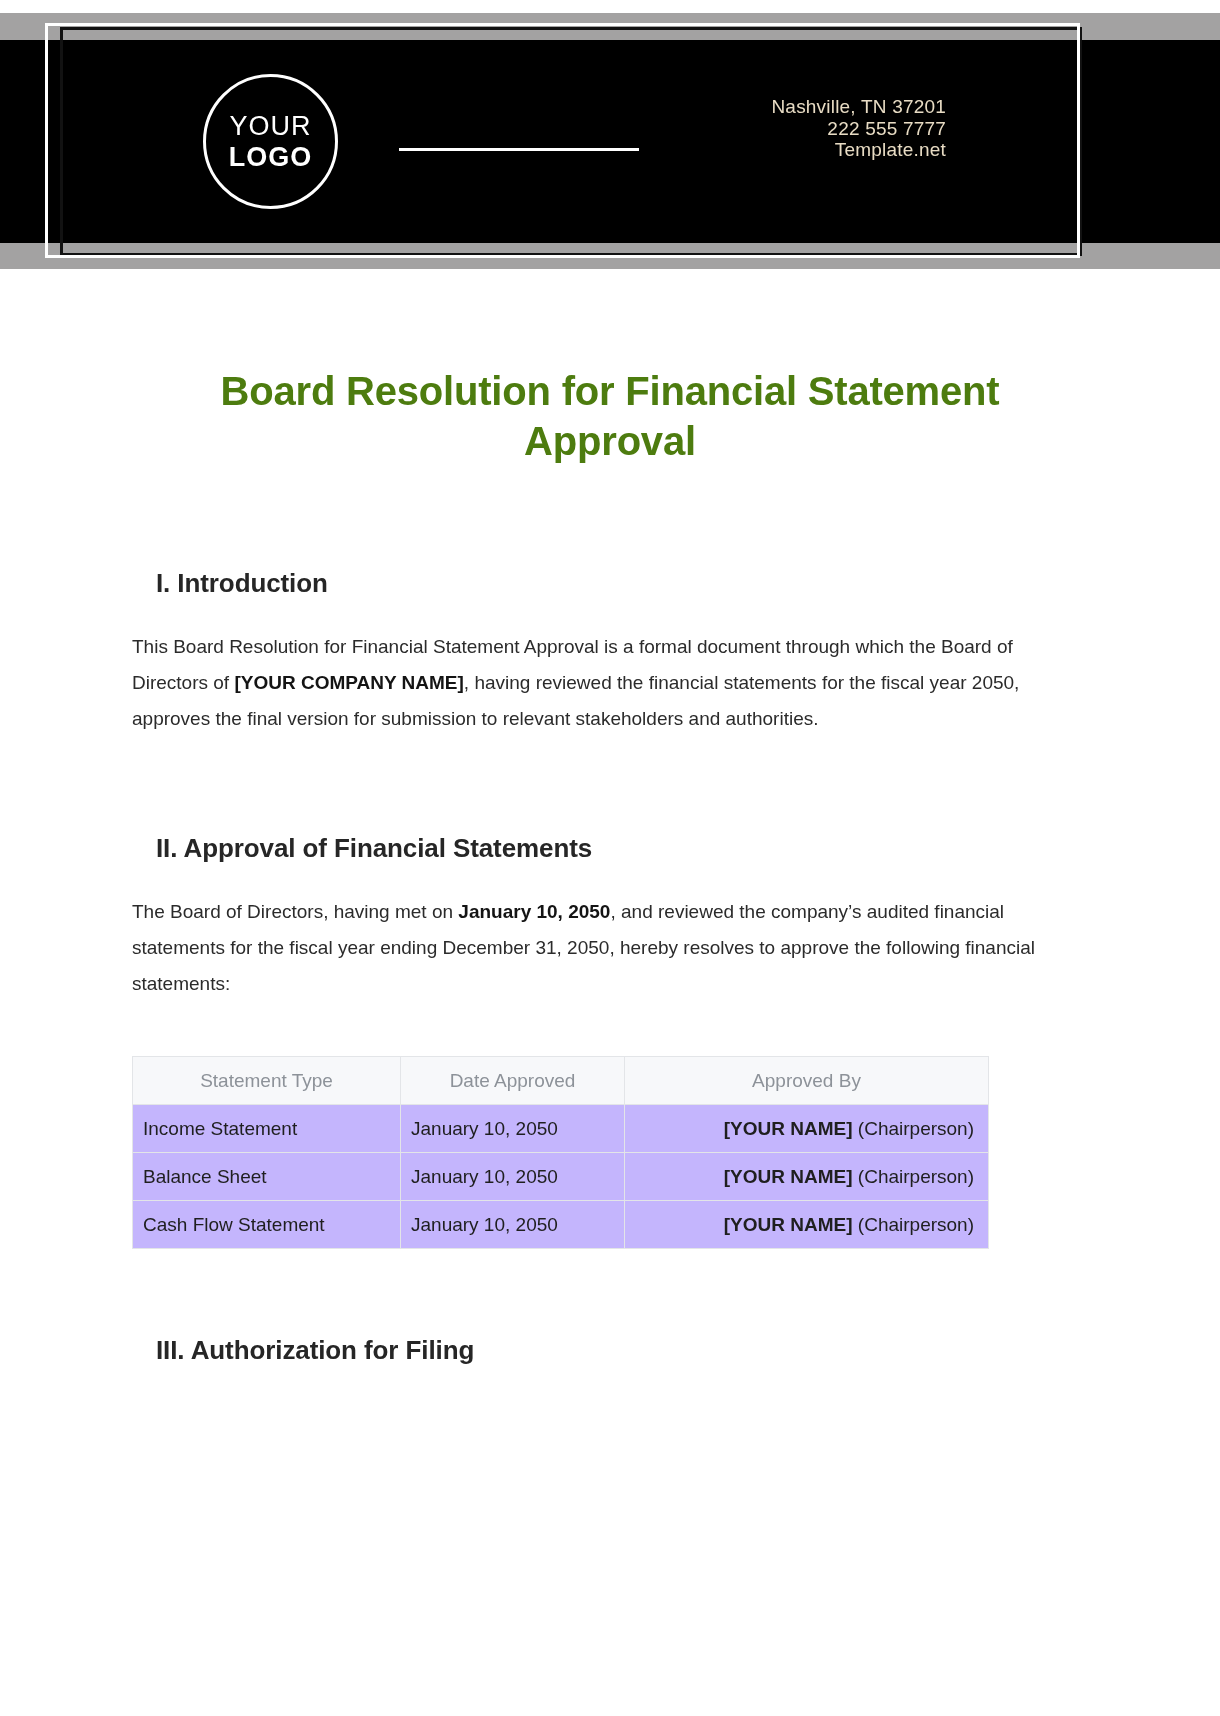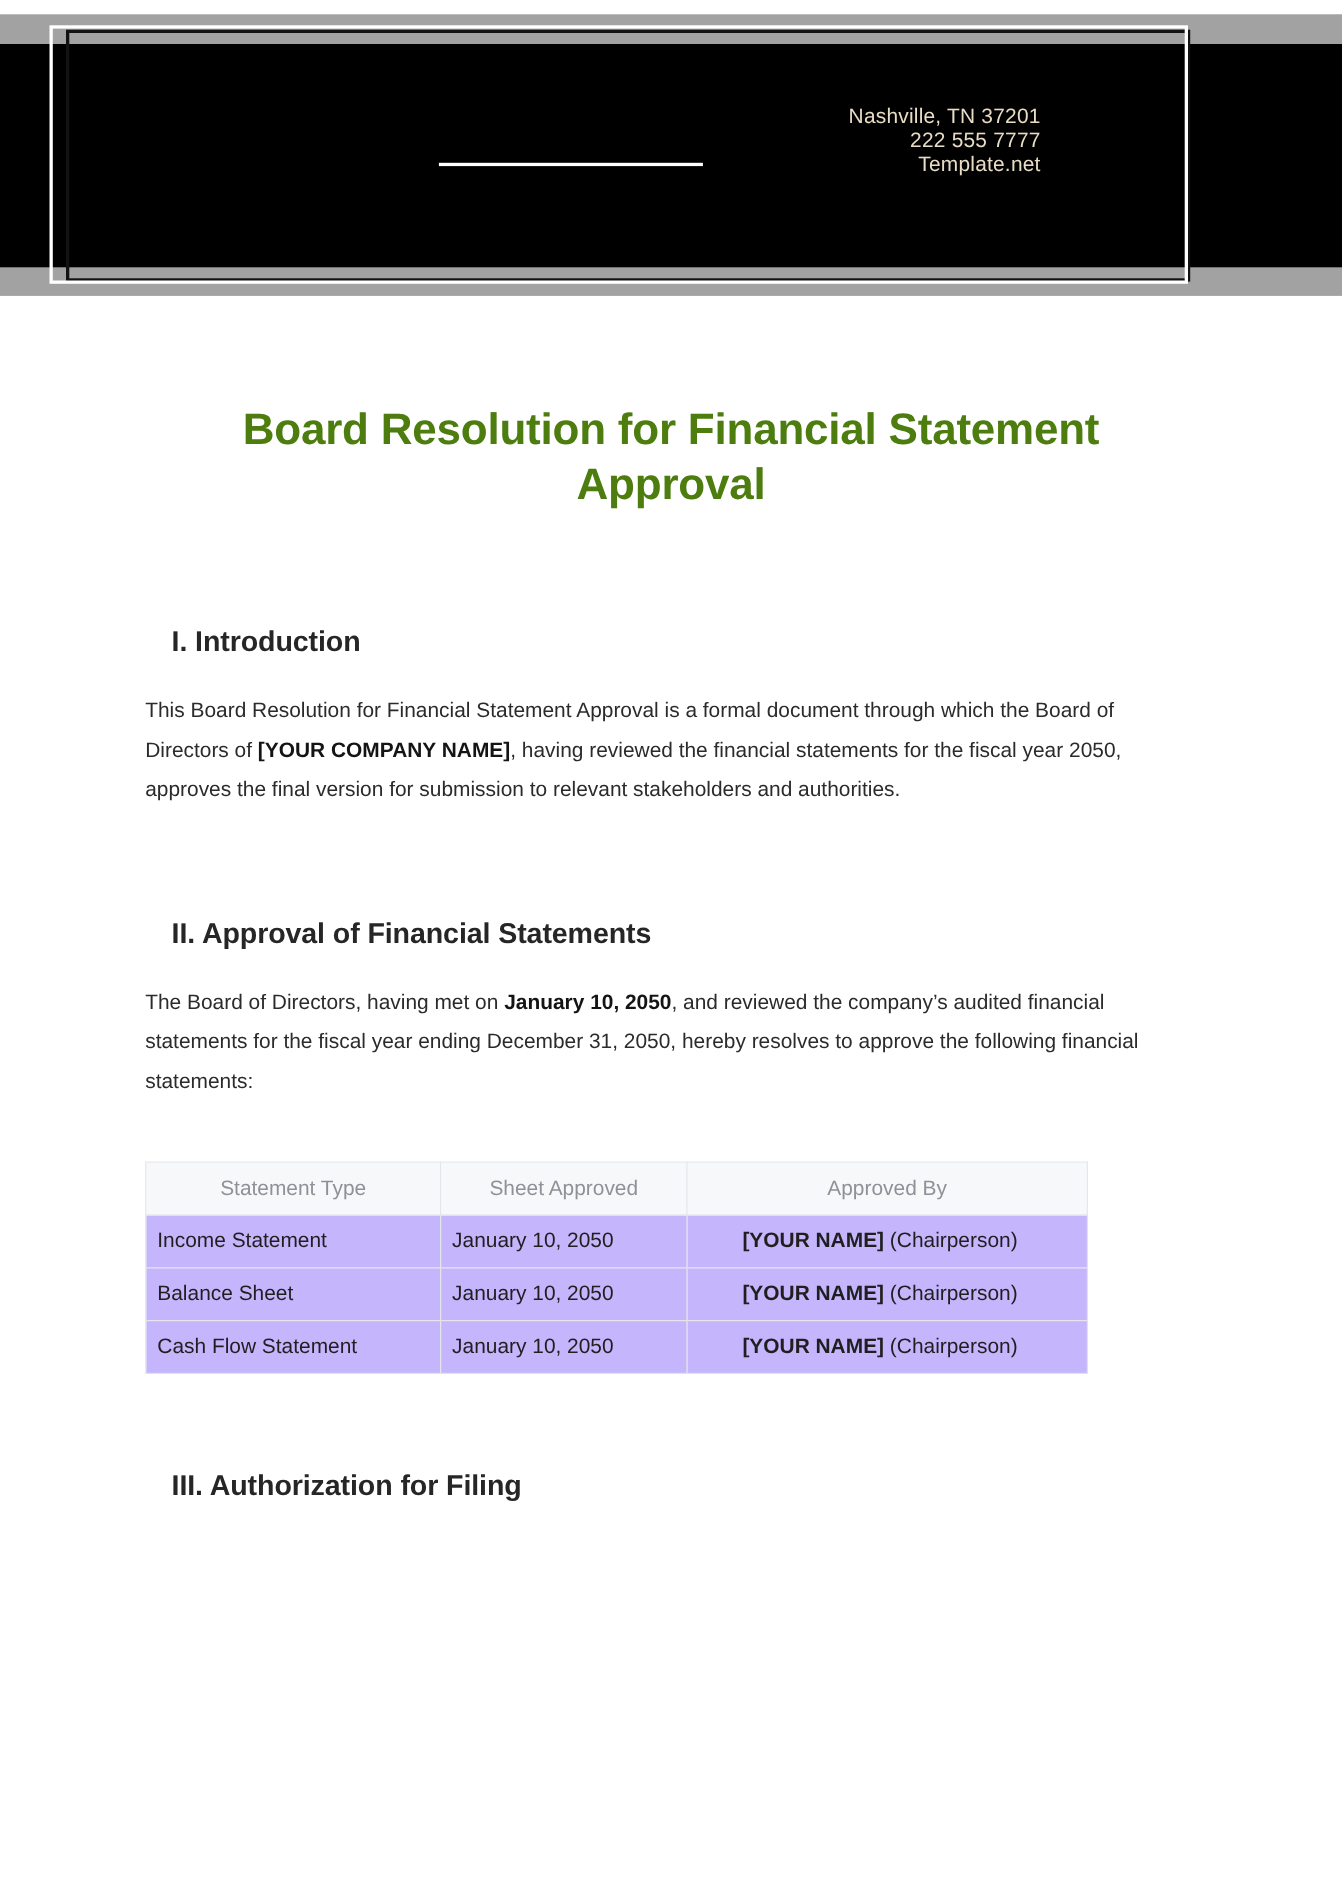--- a/index.html
+++ b/index.html
@@ -176,36 +176,40 @@
     font-weight: 400;
     text-align: center;
   }
   .statement-table tbody td {
     background: #c4b5fd;
     color: #1f1f1f;
     font-weight: 400;
   }
   .statement-table tbody td.c-type { text-align: left; padding-left: 10px; }
   .statement-table tbody td.c-date { text-align: left; padding-left: 10px; }
-  .statement-table tbody td.c-by { text-align: center; padding-left: 1px; }
+  .statement-table tbody td.c-by { text-align: right; padding-left: 1px; }
   .statement-table tbody td.c-by b { font-weight: 700; }
 
   .col-1 { width: 268px; }
   .col-2 { width: 224px; }
   .col-3 { width: 364px; }
 </style>
 </head>
 <body>
 
 <div class="header-banner">
   <div class="header-gray-band"></div>
   <div class="header-black-band"></div>
   <div class="header-dark-frame"></div>
   <div class="header-white-frame"></div>
 
+  <div class="logo-circle">
+    <span class="logo-your">YOUR</span>
+    <span class="logo-logo">LOGO</span>
+  </div>
 
   <div class="header-rule"></div>
 
   <div class="header-contact">
     <div>Nashville, TN 37201</div>
     <div>222 555 7777</div>
     <div>Template.net</div>
   </div>
 </div>
 
@@ -225,21 +229,21 @@
 
   <table class="statement-table">
     <colgroup>
       <col class="col-1">
         <col class="col-2">
         <col class="col-3">
     </colgroup>
     <thead>
       <tr>
         <th>Statement Type</th>
-        <th>Sheet Approved</th>
+        <th>Date Approved</th>
         <th>Approved By</th>
       </tr>
     </thead>
     <tbody>
       <tr>
         <td class="c-type">Income Statement</td>
         <td class="c-date">January 10, 2050</td>
         <td class="c-by"><b>[YOUR NAME]</b><span> (Chairperson)</span></td>
       </tr>
       <tr>

